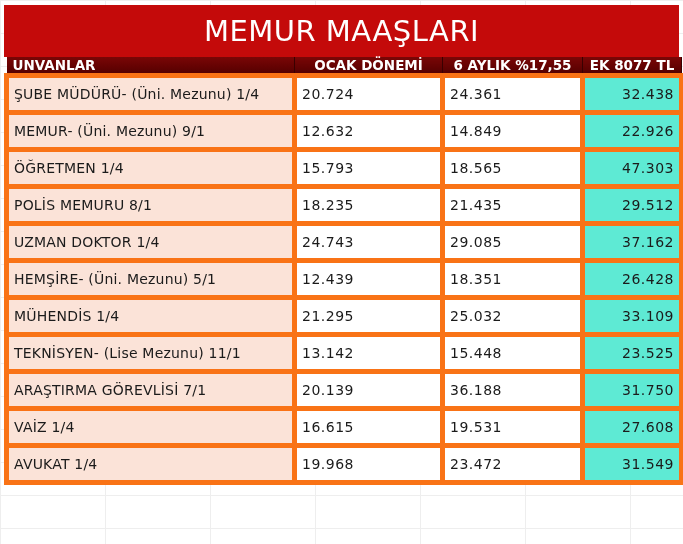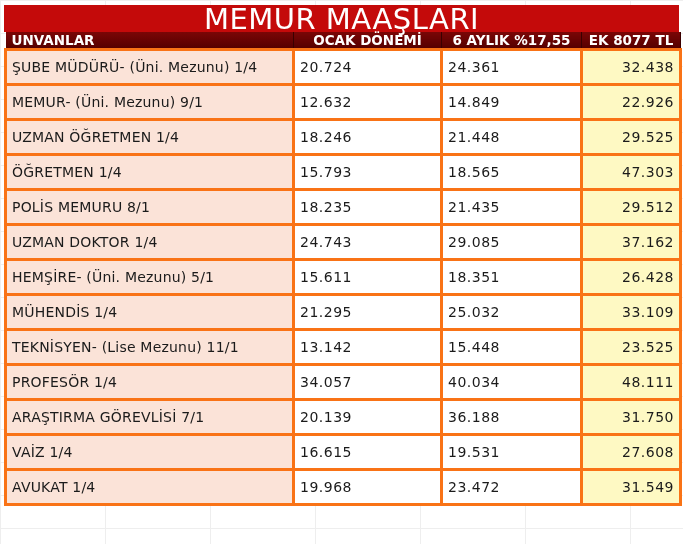--- a/index.html
+++ b/index.html
@@ -12,39 +12,39 @@
       background-image:
         linear-gradient(to right, #e4e4e4 1px, transparent 1px),
         linear-gradient(to bottom, #e4e4e4 1px, transparent 1px);
       background-size: 105px 33px;
       opacity: 0.6;
     }
     .sheet {
       position: absolute; left: 4px; top: 5px; width: 675px;
     }
     .title {
-      height: 27px; background: #c40a0a; color: #ffffff;
+      height: 52px; background: #c40a0a; color: #ffffff;
       display: flex; align-items: center; justify-content: center;
       font-size: 29px; letter-spacing: 0.5px; font-weight: normal;
     }
     table { border-collapse: collapse; width: 675px; table-layout: fixed; }
     th {
       height: 16px; background: linear-gradient(#7a0606, #560000);
       color: #ffffff; font-weight: bold; font-size: 13.5px; padding: 0 6px;
       border-right: 1px solid #3a0000; white-space: nowrap;
     }
     th.c0 { text-align: left; }
     th.num { }
     td {
-      height: 32px; border: 3px solid #f97316; font-size: 14px; color: #1b1b1b;
+      height: 32px; border: 5px solid #f97316; font-size: 14px; color: #1b1b1b;
       padding: 0 5px; white-space: nowrap; overflow: hidden;
     }
     td.name { background: #fbe3d8; text-align: left; letter-spacing: 0.2px; }
     td.num { background: #ffffff; text-align: left; letter-spacing: 0.5px; }
-    td.ek { background: #fef9c3; text-align: right; letter-spacing: 0.5px; }
+    td.ek { background: #5eead4; text-align: right; letter-spacing: 0.5px; }
     col.c0 { width: 288px; }
     col.c1 { width: 148px; }
     col.c2 { width: 140px; }
     col.c3 { width: 99px; }
   </style>
 </head>
 <body>
 
 <div class="gridbg"></div>
 
@@ -72,66 +72,54 @@
           <td class="num">24.361</td>
           <td class="ek">32.438</td>
         </tr>
         <tr>
           <td class="name">MEMUR- (Üni. Mezunu) 9/1</td>
           <td class="num">12.632</td>
           <td class="num">14.849</td>
           <td class="ek">22.926</td>
         </tr>
         <tr>
-          <td class="name">UZMAN ÖĞRETMEN 1/4</td>
-          <td class="num">18.246</td>
-          <td class="num">21.448</td>
-          <td class="ek">29.525</td>
-        </tr>
-        <tr>
           <td class="name">ÖĞRETMEN 1/4</td>
           <td class="num">15.793</td>
           <td class="num">18.565</td>
           <td class="ek">47.303</td>
         </tr>
         <tr>
           <td class="name">POLİS MEMURU 8/1</td>
           <td class="num">18.235</td>
           <td class="num">21.435</td>
           <td class="ek">29.512</td>
         </tr>
         <tr>
           <td class="name">UZMAN DOKTOR 1/4</td>
           <td class="num">24.743</td>
           <td class="num">29.085</td>
           <td class="ek">37.162</td>
         </tr>
         <tr>
           <td class="name">HEMŞİRE- (Üni. Mezunu) 5/1</td>
-          <td class="num">15.611</td>
+          <td class="num">12.439</td>
           <td class="num">18.351</td>
           <td class="ek">26.428</td>
         </tr>
         <tr>
           <td class="name">MÜHENDİS 1/4</td>
           <td class="num">21.295</td>
           <td class="num">25.032</td>
           <td class="ek">33.109</td>
         </tr>
         <tr>
           <td class="name">TEKNİSYEN- (Lise Mezunu) 11/1</td>
           <td class="num">13.142</td>
           <td class="num">15.448</td>
           <td class="ek">23.525</td>
-        </tr>
-        <tr>
-          <td class="name">PROFESÖR 1/4</td>
-          <td class="num">34.057</td>
-          <td class="num">40.034</td>
-          <td class="ek">48.111</td>
         </tr>
         <tr>
           <td class="name">ARAŞTIRMA GÖREVLİSİ 7/1</td>
           <td class="num">20.139</td>
           <td class="num">36.188</td>
           <td class="ek">31.750</td>
         </tr>
         <tr>
           <td class="name">VAİZ 1/4</td>
           <td class="num">16.615</td>

